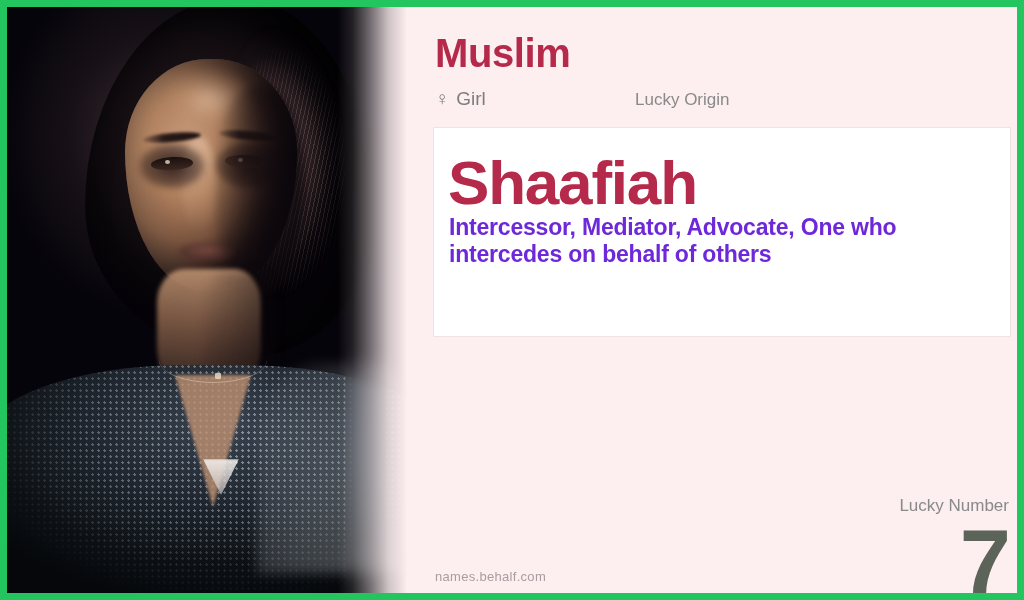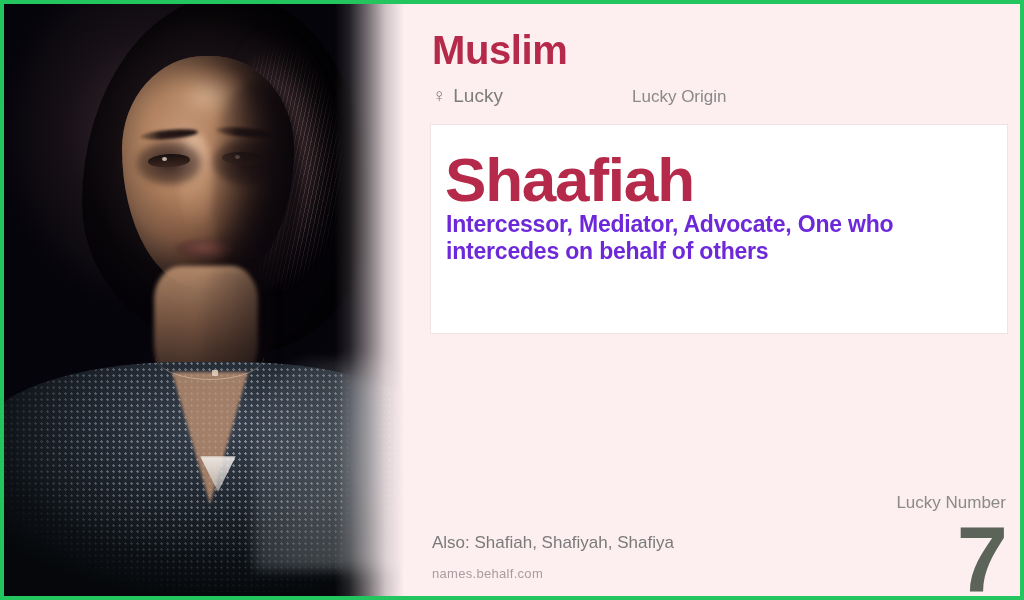--- a/index.html
+++ b/index.html
@@ -13,21 +13,21 @@
   body {
     font-family: "Liberation Sans", sans-serif;
     background: #fdeef0;
   }
 
   #card-root {
     position: relative;
     width: 1024px;
     height: 600px;
     background: #fdeef0;
-    border: 4px solid #22c55e;
+    border: 7px solid #22c55e;
     overflow: hidden;
   }
 
   
   #photo-panel {
     position: absolute;
     left: 0; top: 0;
     width: 400px;
     height: 600px;
     overflow: hidden;
@@ -418,33 +418,32 @@
     <div id="photo-fade"></div>
   </div>
 
   <div id="content-panel">
 
     <div id="religion-title">Muslim</div>
 
     <div id="meta-row">
       <div id="gender-group">
         <span id="gender-icon">♀</span>
-        <span id="gender-label">Lucky</span>
+        <span id="gender-label">Girl</span>
       </div>
       <div id="origin-label">Lucky Origin</div>
     </div>
 
     <div id="name-card">
       <div id="name-heading">Shaafiah</div>
       <div id="meaning-text">Intercessor, Mediator, Advocate, One who intercedes on behalf of others</div>
     </div>
 
     <div id="lucky-block">
       <div id="lucky-label">Lucky Number</div>
       <div id="lucky-number">7</div>
     </div>
 
-    <div id="also-text">Also: Shafiah, Shafiyah, Shafiya</div>
 
     <div id="site-url">names.behalf.com</div>
 
   </div>
 </div>
 
 </body></html>

